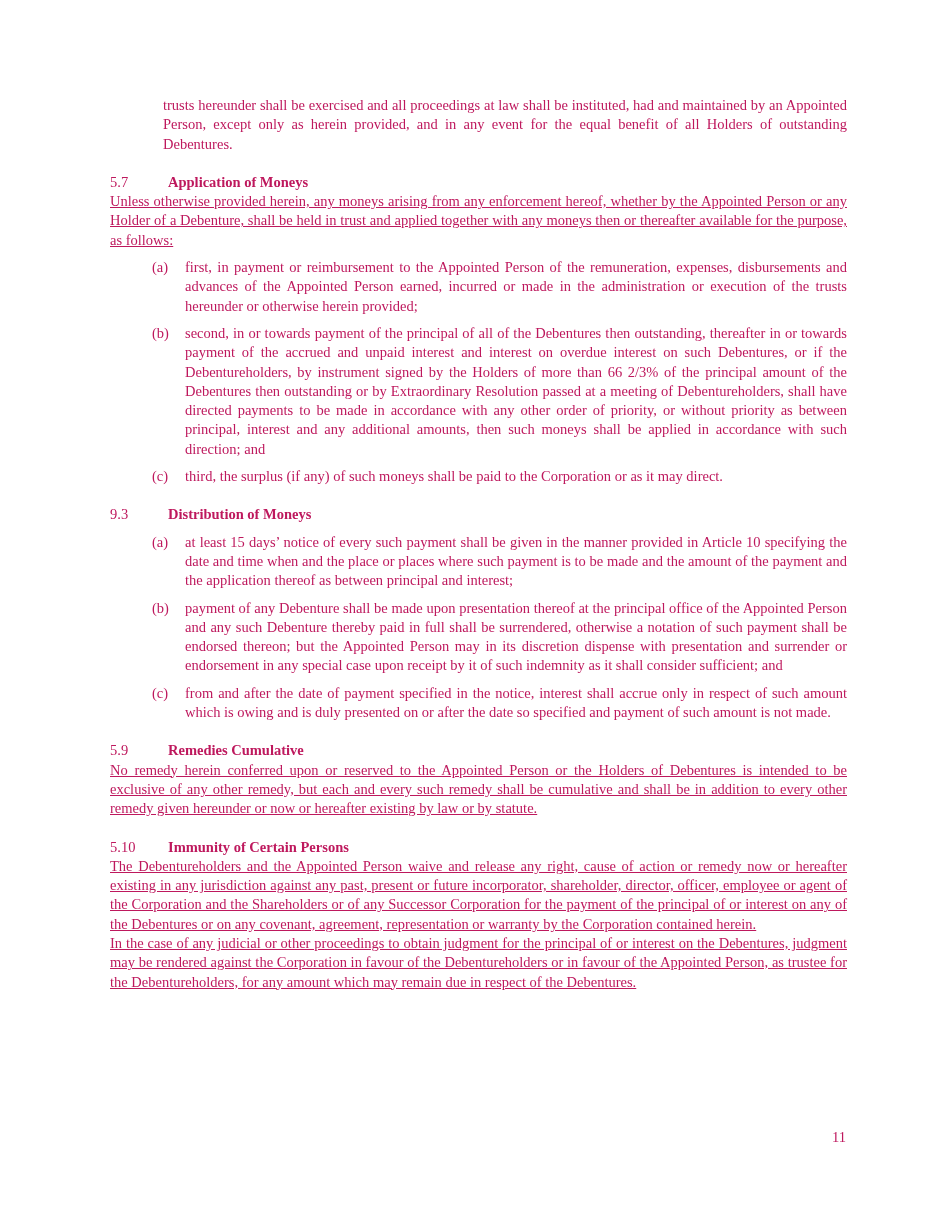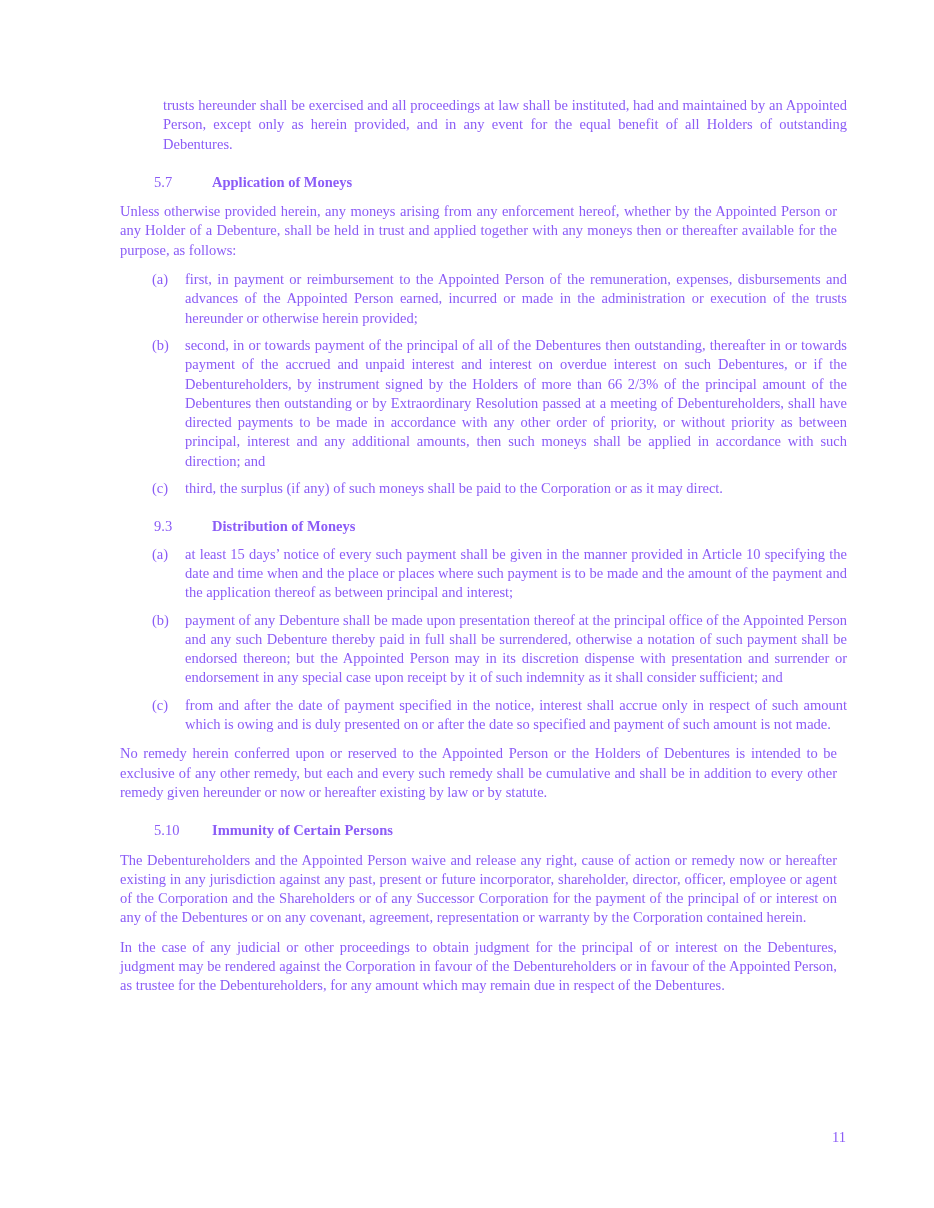--- a/index.html
+++ b/index.html
@@ -2,49 +2,49 @@
 <html><head>
 <meta charset="utf-8">
 <style>
   * { box-sizing: border-box; }
   html, body { margin: 0; padding: 0; background: #ffffff; }
   .page {
     position: relative;
     width: 934px;
     height: 1208px;
     background: #ffffff;
-    color: #8b5cf6;
+    color: #be185d;
     font-family: "Liberation Serif", "DejaVu Serif", serif;
     font-size: 14.5px;
     line-height: 19.3px;
     padding: 96px 87px 0 110px;
     overflow: hidden;
   }
   .cont-para {
     margin: 0 0 0 53px;
     text-align: justify;
   }
   .section-heading {
     margin: 19px 0 0 0;
     font-size: inherit;
     line-height: inherit;
     font-weight: normal;
   }
   .section-heading .num {
     display: inline-block;
     width: 58px;
-    margin-left: 44px;
   }
   .section-heading .title {
     font-weight: bold;
     margin-top: 32px;
   }
   .body-para {
-    margin: 10px;
+    margin: 0;
     text-align: justify;
+    text-decoration: underline;
   }
   .list-item {
     position: relative;
     margin-top: 8px;
     padding-left: 75px;
     text-align: justify;
   }
   .list-item .marker {
     position: absolute;
     left: 42px;
@@ -94,20 +94,23 @@
       <span class="marker">(b)</span>
       <span>payment of any Debenture shall be made upon presentation thereof at the principal office of the Appointed Person and any such Debenture thereby paid in full shall be surrendered, otherwise a notation of such payment shall be endorsed thereon; but the Appointed Person may in its discretion dispense with presentation and surrender or endorsement in any special case upon receipt by it of such indemnity as it shall consider sufficient; and</span>
     </div>
     <div class="list-item">
       <span class="marker">(c)</span>
       <span>from and after the date of payment specified in the notice, interest shall accrue only in respect of such amount which is owing and is duly presented on or after the date so specified and payment of such amount is not made.</span>
     </div>
   </div>
 
   <div>
+    <h2 class="section-heading">
+      <span class="num">5.9</span><span class="title">Remedies Cumulative</span>
+    </h2>
     <p class="body-para">No remedy herein conferred upon or reserved to the Appointed Person or the Holders of Debentures is intended to be exclusive of any other remedy, but each and every such remedy shall be cumulative and shall be in addition to every other remedy given hereunder or now or hereafter existing by law or by statute.</p>
   </div>
 
   <div>
     <h2 class="section-heading">
       <span class="num">5.10</span><span class="title">Immunity of Certain Persons</span>
     </h2>
     <p class="body-para">The Debentureholders and the Appointed Person waive and release any right, cause of action or remedy now or hereafter existing in any jurisdiction against any past, present or future incorporator, shareholder, director, officer, employee or agent of the Corporation and the Shareholders or of any Successor Corporation for the payment of the principal of or interest on any of the Debentures or on any covenant, agreement, representation or warranty by the Corporation contained herein.</p>
   </div>
 

